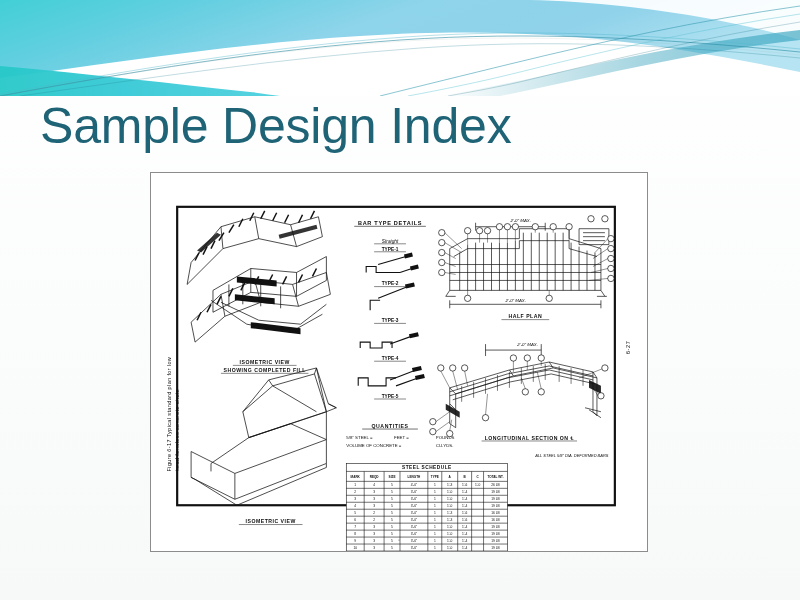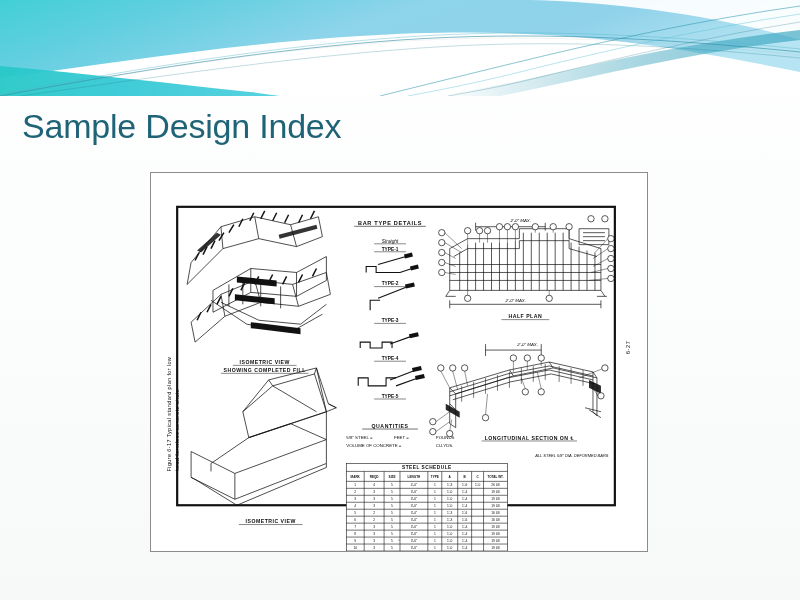--- a/index.html
+++ b/index.html
@@ -19,22 +19,22 @@
 
   
   #wave-band{
     position:absolute;left:0;top:0;width:800px;height:96px;
     overflow:hidden;
   }
   #wave-band svg{display:block;width:800px;height:96px;}
 
   
   #title{
-    position:absolute;left:22px;top:96px;
-    font-size:34px;line-height:60px;font-weight:400;
+    position:absolute;left:40px;top:96px;
+    font-size:50px;line-height:60px;font-weight:400;
     color:#1f6377;
     letter-spacing:-0.2px;
     white-space:nowrap;
   }
 
   
   #picture{
     position:absolute;left:150px;top:172px;width:498px;height:380px;
     background:#ffffff;
     border:1px solid #8c8c8c;

